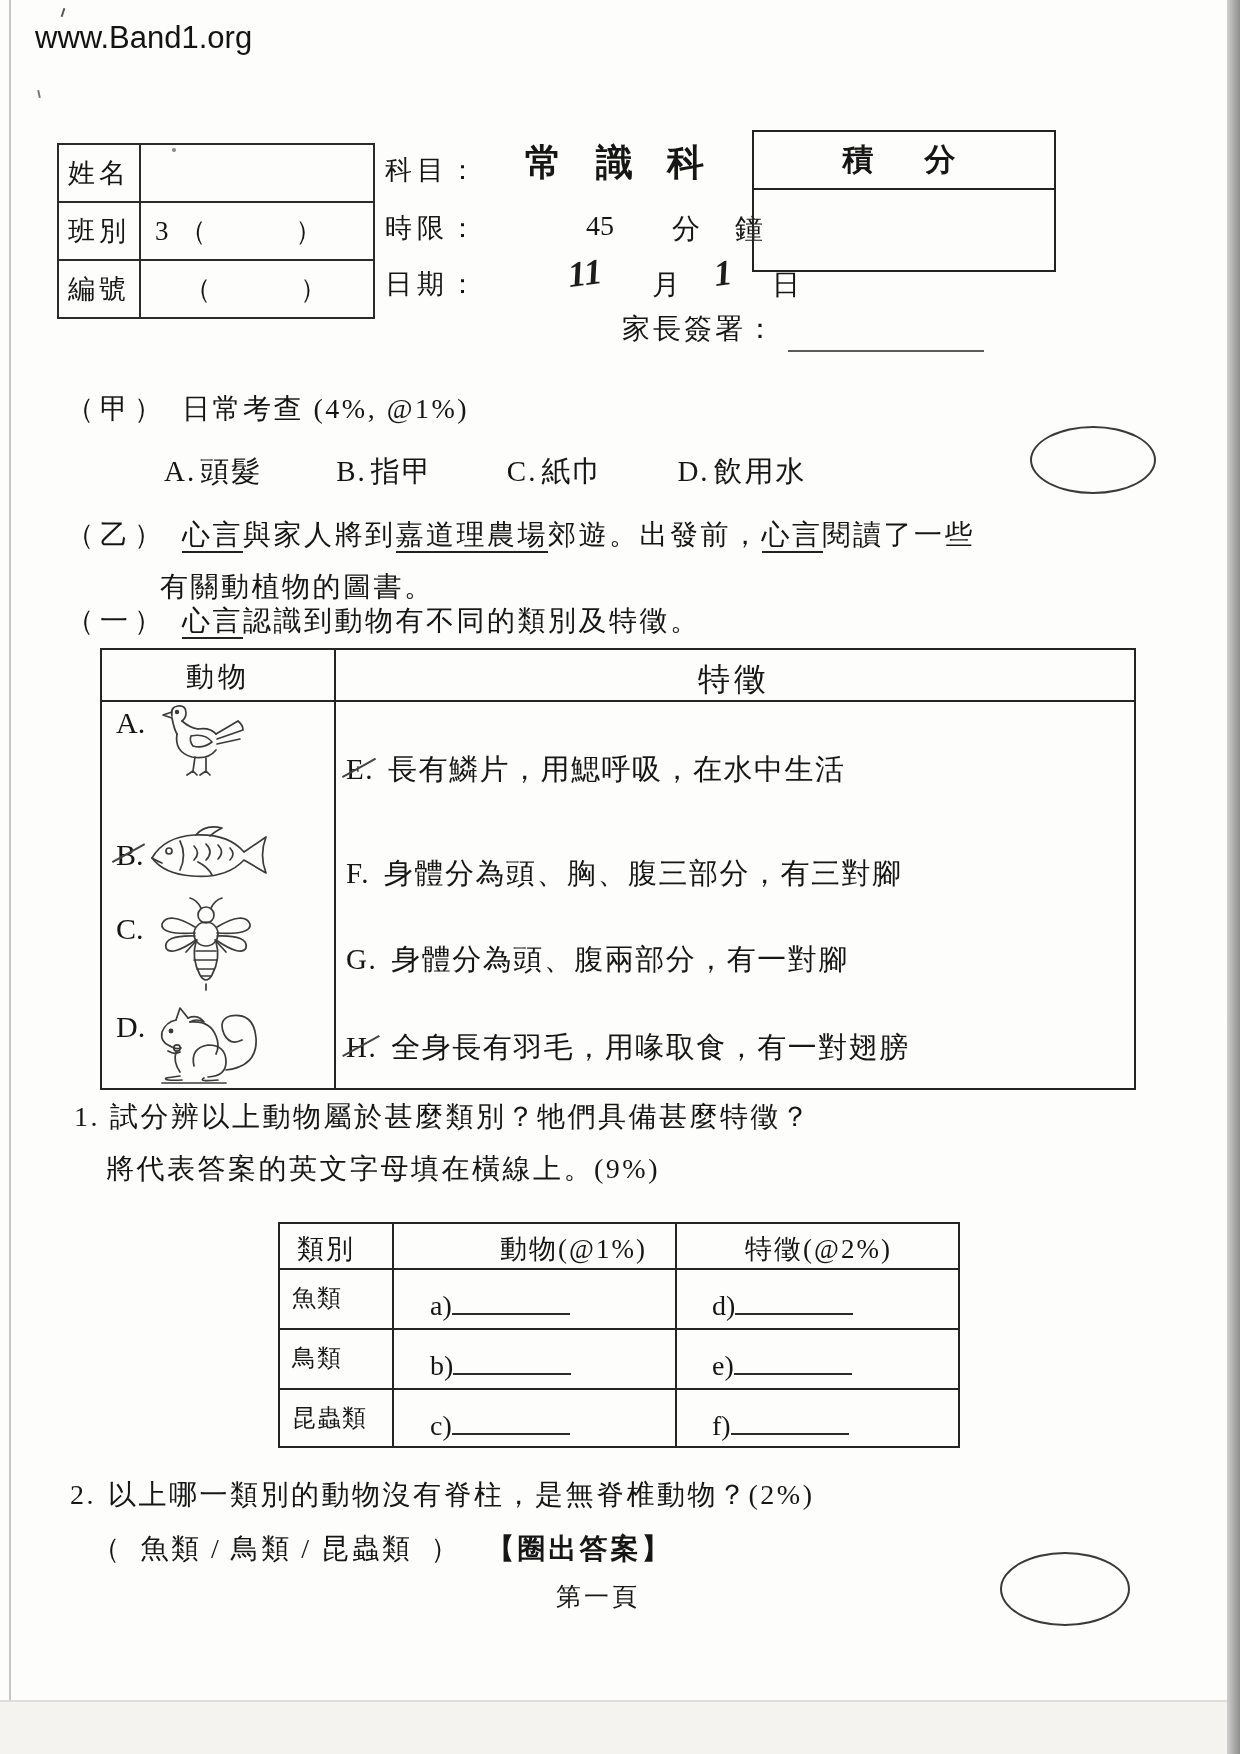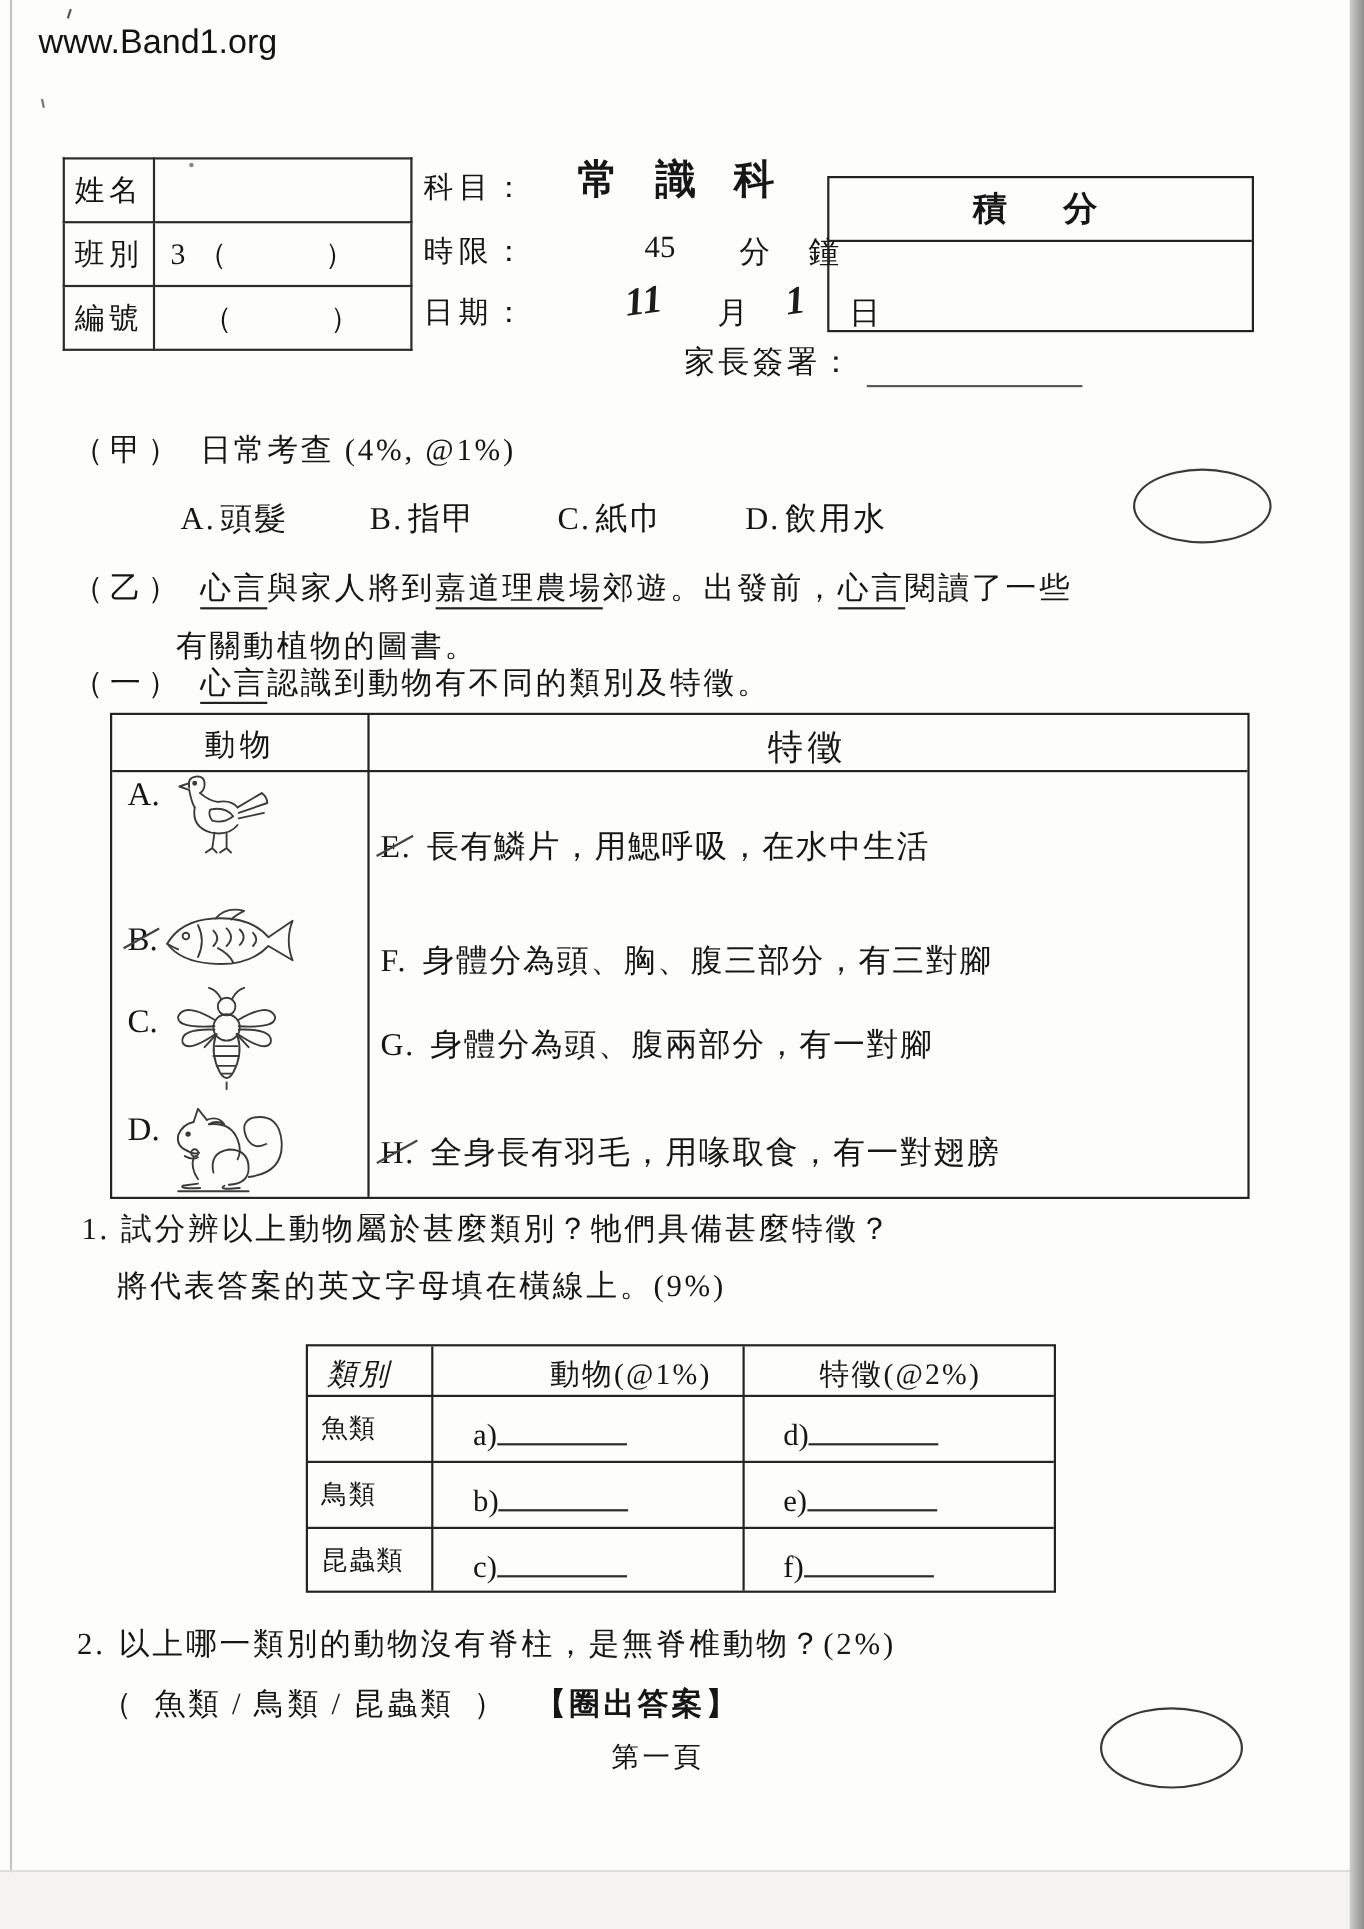--- a/index.html
+++ b/index.html
@@ -27,21 +27,21 @@
   .info-table{position:absolute;left:57px;top:143px;border-collapse:collapse;}
   .info-table td{border:2px solid #2b2b2b;height:56px;font-size:27px;padding:0;}
   .info-table td.lbl{width:80px;text-align:center;letter-spacing:4px;}
   .info-table td.val{width:218px;padding-left:14px;letter-spacing:2px;}
 
   
   .meta-label{position:absolute;font-size:27px;letter-spacing:5px;}
   .subject-value{position:absolute;left:525px;top:138px;font-size:37px;font-weight:bold;letter-spacing:34px;white-space:nowrap;}
   .plain-val{position:absolute;font-size:28px;}
   .hand{font-style:italic;font-weight:bold;font-size:36px;display:inline-block;transform:rotate(-7deg);color:#1d1d1d;}
-  .score-box{position:absolute;left:752px;top:160px;width:388px;height:142px;border:2px solid #232323;box-sizing:border-box;}
+  .score-box{position:absolute;left:752px;top:130px;width:304px;height:142px;border:2px solid #232323;box-sizing:border-box;}
   .score-head{height:56px;border-bottom:2px solid #232323;display:flex;align-items:center;justify-content:center;
     font-size:31px;font-weight:bold;letter-spacing:10px;}
   .sign-label{position:absolute;left:622px;top:310px;font-size:28px;letter-spacing:3px;}
   .sign-line{position:absolute;left:788px;top:350px;width:196px;border-bottom:2px solid #5a5a5a;}
 
   
   .line{position:absolute;font-size:28px;letter-spacing:2.5px;white-space:nowrap;}
   .prefix{margin-right:14px;letter-spacing:6px;}
   .u{border-bottom:2px solid #222;padding-bottom:1px;}
   .opt-row{position:absolute;left:164px;top:452px;display:flex;column-gap:74px;font-size:29px;letter-spacing:2px;}
@@ -212,37 +212,37 @@
       <path d="M30 54 Q27 64 34 74"></path>
       <path d="M48 68 Q44 50 62 47 Q80 47 80 64 Q80 78 62 79"></path>
       <path d="M34 78 L20 80 Q17 83 36 82 M58 80 Q51 84 72 82"></path>
       <path d="M16 85 H80"></path>
       <path d="M80 72 Q112 68 110 40 Q108 14 84 18 Q72 22 78 36 Q84 48 96 42"></path>
     </svg>
 
     
     <div class="feature" style="top:100px;"><span class="flet struck">E.</span><span>長有鱗片，用鰓呼吸，在水中生活</span></div>
     <div class="feature" style="top:204px;"><span class="flet">F.</span><span>身體分為頭、胸、腹三部分，有三對腳</span></div>
-    <div class="feature" style="top:280px;"><span class="flet">G.</span><span>身體分為頭、腹兩部分，有一對腳</span></div>
+    <div class="feature" style="top:290px;"><span class="flet">G.</span><span>身體分為頭、腹兩部分，有一對腳</span></div>
     <div class="feature" style="top:378px;"><span class="flet struck">H.</span><span>全身長有羽毛，用喙取食，有一對翅膀</span></div>
   </div>
 
   <div class="line" style="left:74px;top:1098px;">
     <span style="margin-right:10px;">1.</span><span>試分辨以上動物屬於甚麼類別？牠們具備甚麼特徵？</span>
   </div>
   <div class="line" style="left:106px;top:1150px;">將代表答案的英文字母填在橫線上。(9%)</div>
 
   <div class="ans-table">
     <div class="ans-vl1"></div>
     <div class="ans-vl2"></div>
     <div class="ans-hl" style="top:44px;"></div>
     <div class="ans-hl" style="top:104px;"></div>
     <div class="ans-hl" style="top:164px;"></div>
 
-    <div class="ans-head" style="left:0;width:92px;font-style:italic;">類別</div>
+    <div class="ans-head" style="left:0;width:92px;">類別</div>
     <div class="ans-head" style="left:112px;width:283px;margin-left:40px;">動物(@1%)</div>
     <div class="ans-head" style="left:395px;width:287px;">特徵(@2%)</div>
 
     <div class="ans-cat" style="top:58px;">魚類</div>
     <div class="ans-cat" style="top:118px;">鳥類</div>
     <div class="ans-cat" style="top:178px;">昆蟲類</div>
 
     <div class="ans-cell" style="left:150px;top:66px;"><span>a)</span><span class="blankline"></span></div>
     <div class="ans-cell" style="left:432px;top:66px;"><span>d)</span><span class="blankline"></span></div>
     <div class="ans-cell" style="left:150px;top:126px;"><span>b)</span><span class="blankline"></span></div>

